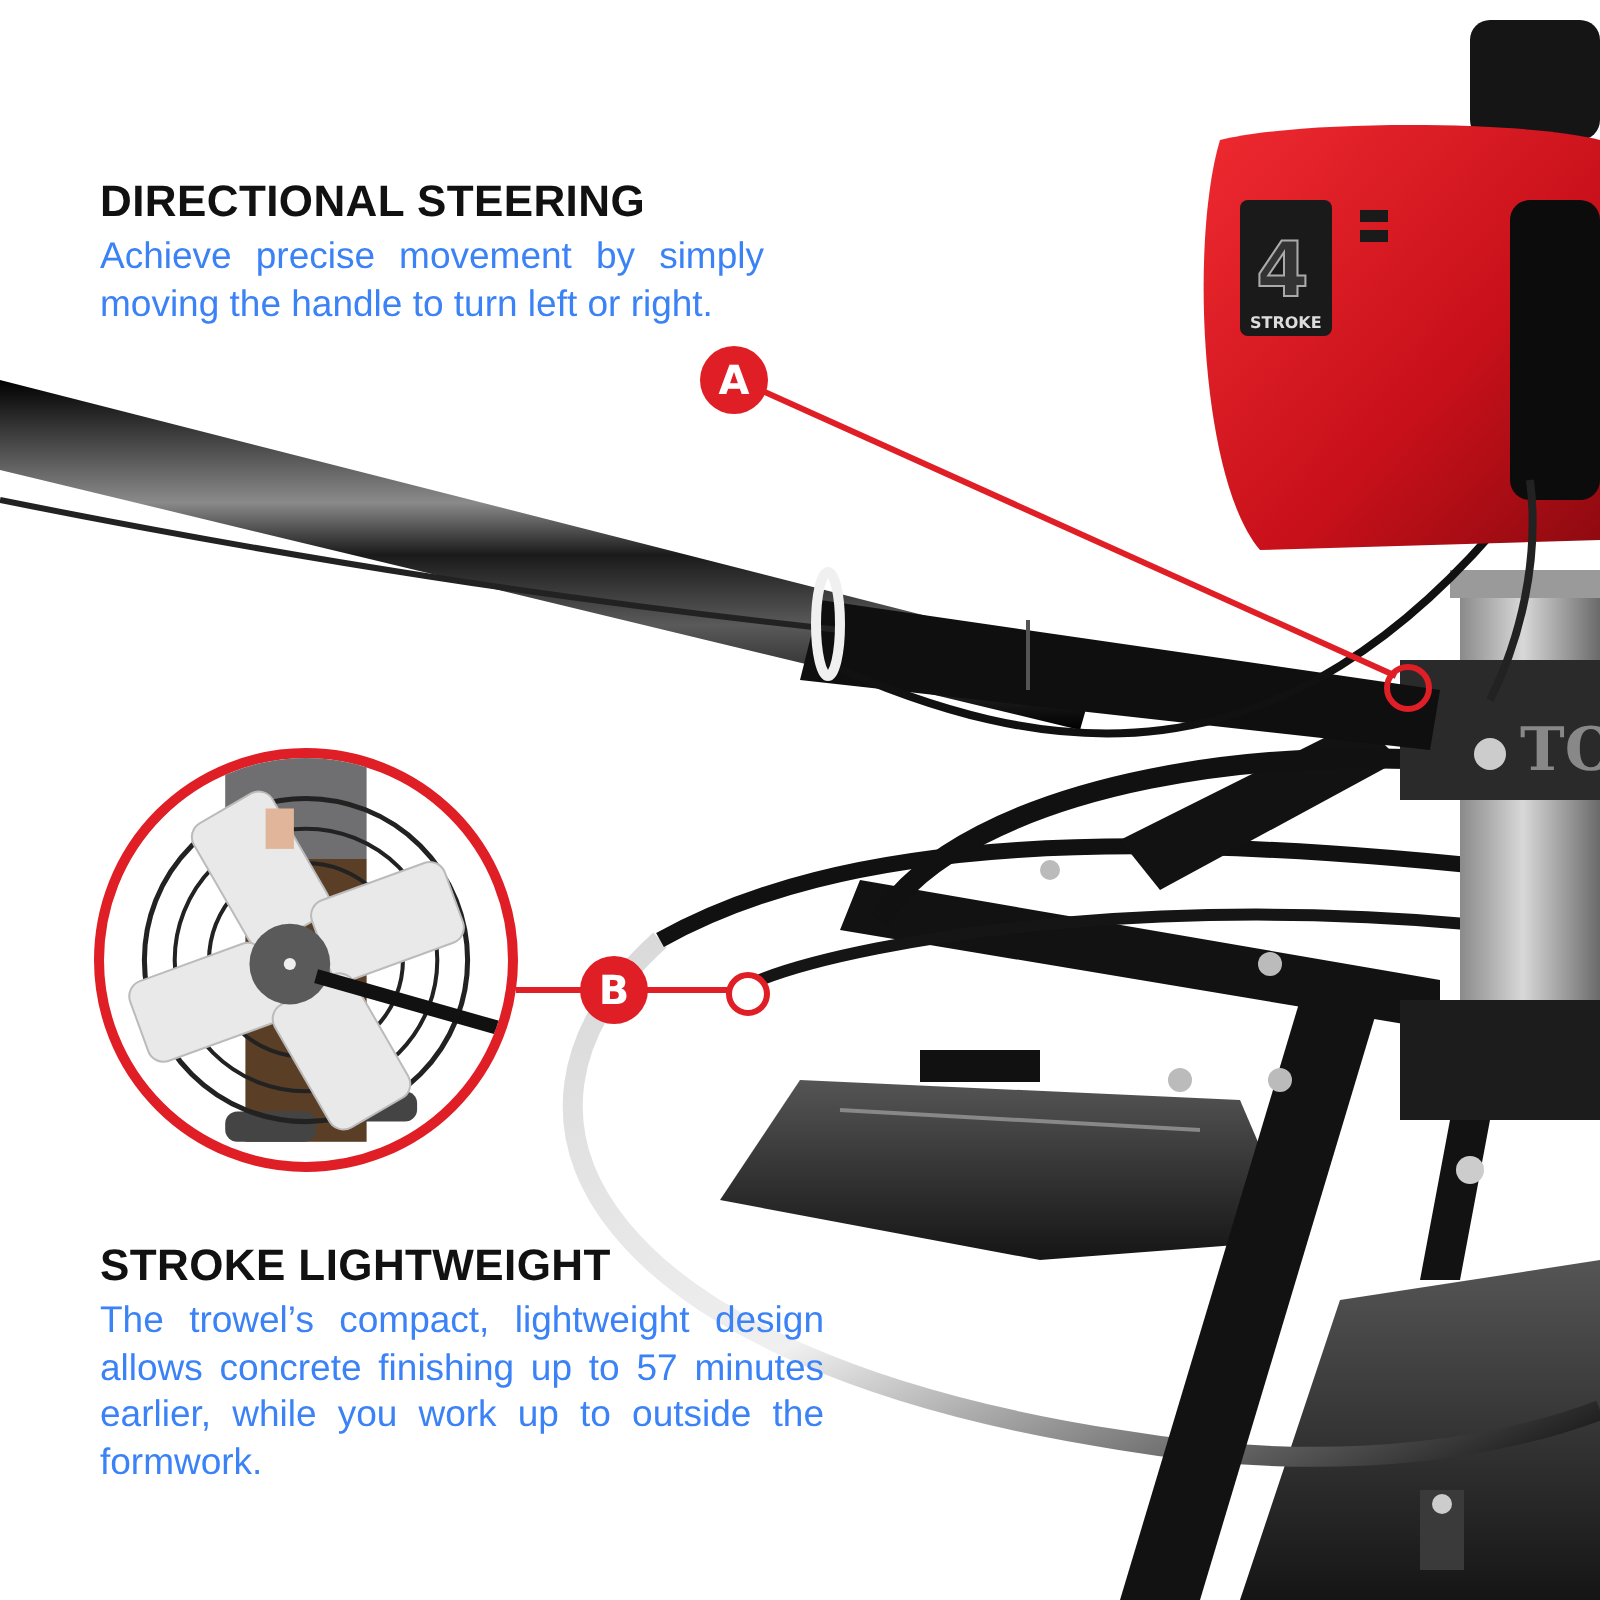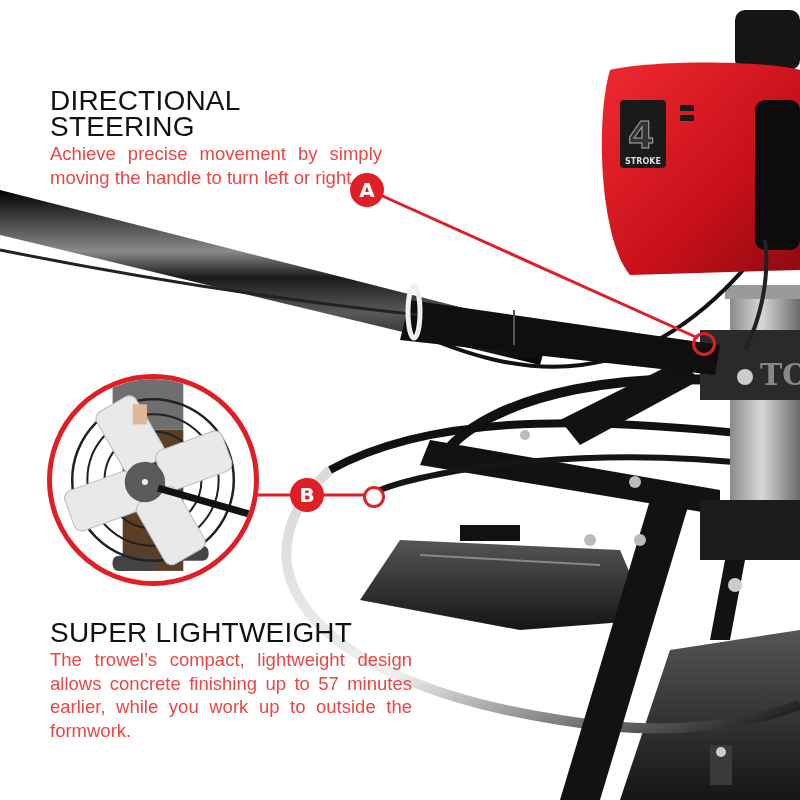--- a/index.html
+++ b/index.html
@@ -23,31 +23,31 @@
     .feature {
       position: absolute;
       left: 50px;
       width: 332px;
       z-index: 5;
     }
     .feature.top { top: 88px; }
     .feature.bottom { top: 620px; width: 362px; }
     .feature h2 {
       margin: 0 0 2px 0;
-      font-size: 28px;
-      font-weight: 400;
+      font-size: 22px;
+      font-weight: 700;
       letter-spacing: 0.2px;
       color: #111111;
       line-height: 26px;
     }
     .feature p {
       margin: 0;
       font-size: 18.5px;
       line-height: 23.5px;
-      color: #ef4444;
+      color: #3b82f6;
       text-align: justify;
       text-align-last: left;
     }
     .badge {
       position: absolute;
       width: 34px;
       height: 34px;
       border-radius: 50%;
       background: #e01e26;
       color: #ffffff;
@@ -206,15 +206,15 @@
 
 <div class="badge a">A</div>
 <div class="badge b">B</div>
 
 <div class="feature top">
   <h2>DIRECTIONAL STEERING</h2>
   <p>Achieve precise movement by simply moving the handle to turn left or right.</p>
 </div>
 
 <div class="feature bottom">
-  <h2>SUPER LIGHTWEIGHT</h2>
+  <h2>STROKE LIGHTWEIGHT</h2>
   <p>The trowel’s compact, lightweight design allows concrete finishing up to 57 minutes earlier, while you work up to outside the formwork.</p>
 </div>
 
 </body></html>

